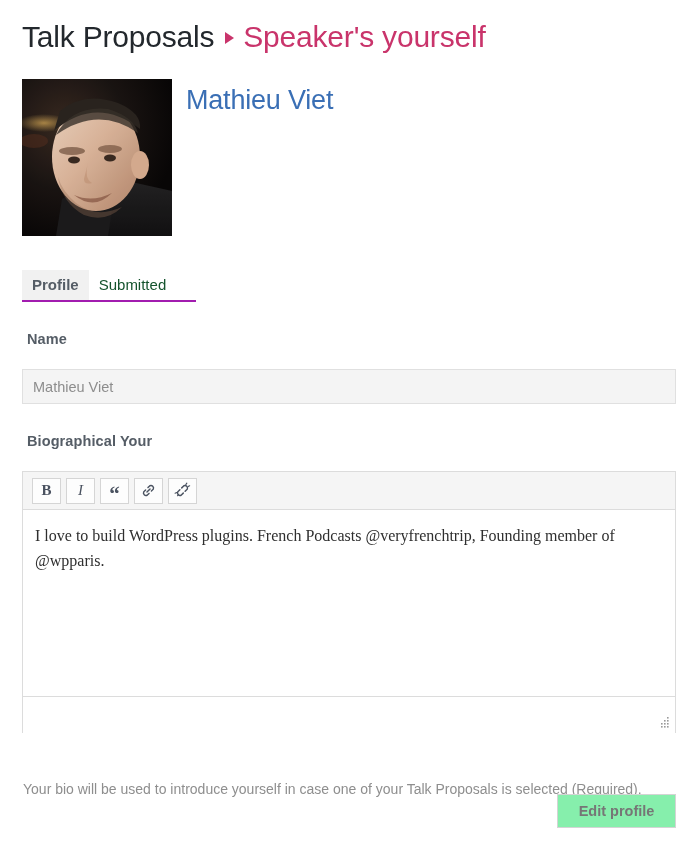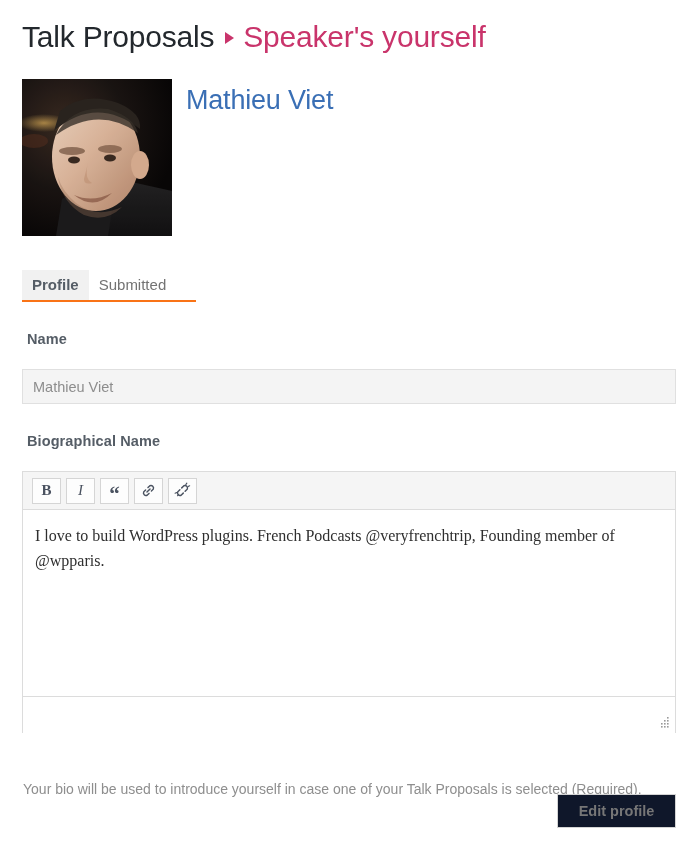--- a/index.html
+++ b/index.html
@@ -80,41 +80,41 @@
     letter-spacing: -0.2px;
   }
 
   
   .tabs {
     position: absolute;
     left: 22px;
     top: 270px;
     width: 174px;
     height: 32px;
-    border-bottom: 2px solid #f97316;
+    border-bottom: 2px solid #a21caf;
     box-sizing: border-box;
     display: flex;
     align-items: stretch;
   }
   .tab {
     display: flex;
     align-items: center;
     padding: 0 10px;
     font-size: 15px;
     line-height: 30px;
     white-space: nowrap;
     box-sizing: border-box;
   }
   .tab.active {
     background: #f1f1f1;
     color: #555d66;
     font-weight: bold;
   }
   .tab.inactive {
-    color: #737373;
+    color: #14532d;
     font-weight: 400;
     background: transparent;
   }
 
   
   .field-label {
     position: absolute;
     left: 27px;
     font-size: 14.5px;
     font-weight: bold;
@@ -236,21 +236,21 @@
   }
 
   
   .edit-profile-btn {
     position: absolute;
     left: 557px;
     top: 794px;
     width: 119px;
     height: 34px;
     box-sizing: border-box;
-    background: #0f172a;
+    background: #86efac;
     border: 1px solid #d4d4d4;
     color: #767676;
     font-family: "Liberation Sans", sans-serif;
     font-size: 14.5px;
     font-weight: bold;
     cursor: pointer;
     line-height: 32px;
     padding: 0;
   }
 </style>
@@ -310,21 +310,21 @@
   <div class="profile-name">Mathieu Viet</div>
 
   <div class="tabs">
     <div class="tab active">Profile</div>
     <div class="tab inactive">Submitted</div>
   </div>
 
   <div class="field-label" id="label-name">Name</div>
   <input class="name-input" id="name-input" type="text" readonly="" value="Mathieu Viet" style="">
 
-  <div class="field-label" id="label-bio">Biographical Name</div>
+  <div class="field-label" id="label-bio">Biographical Your</div>
 
   <div class="editor">
     <div class="editor-toolbar">
 
       <div class="tbtn">
         <span class="glyph-b">B</span>
       </div>
 
       <div class="tbtn">
         <span class="glyph-i">I</span>

